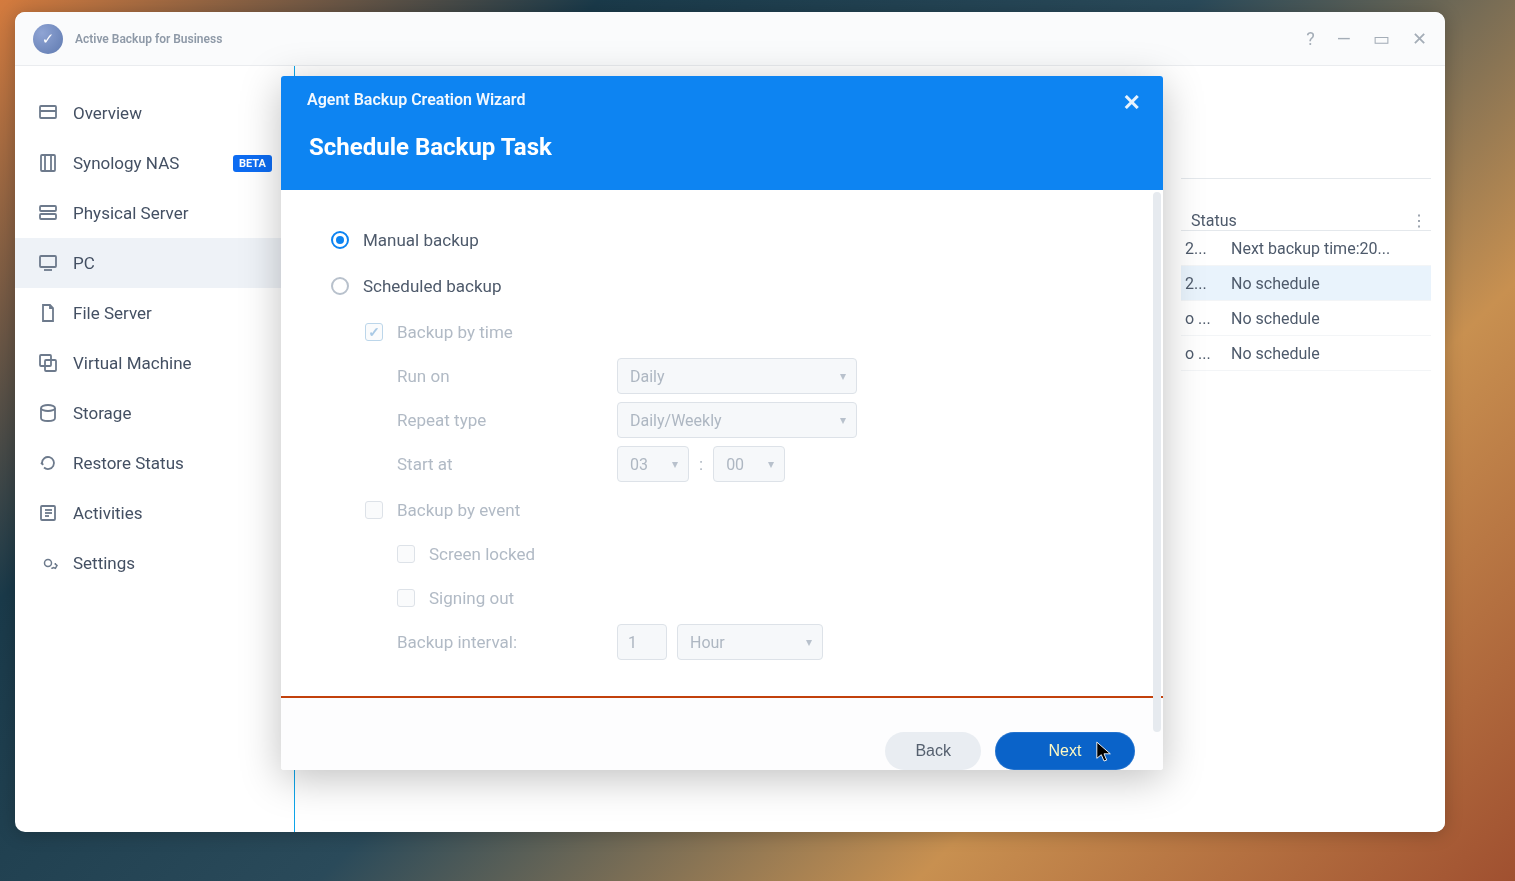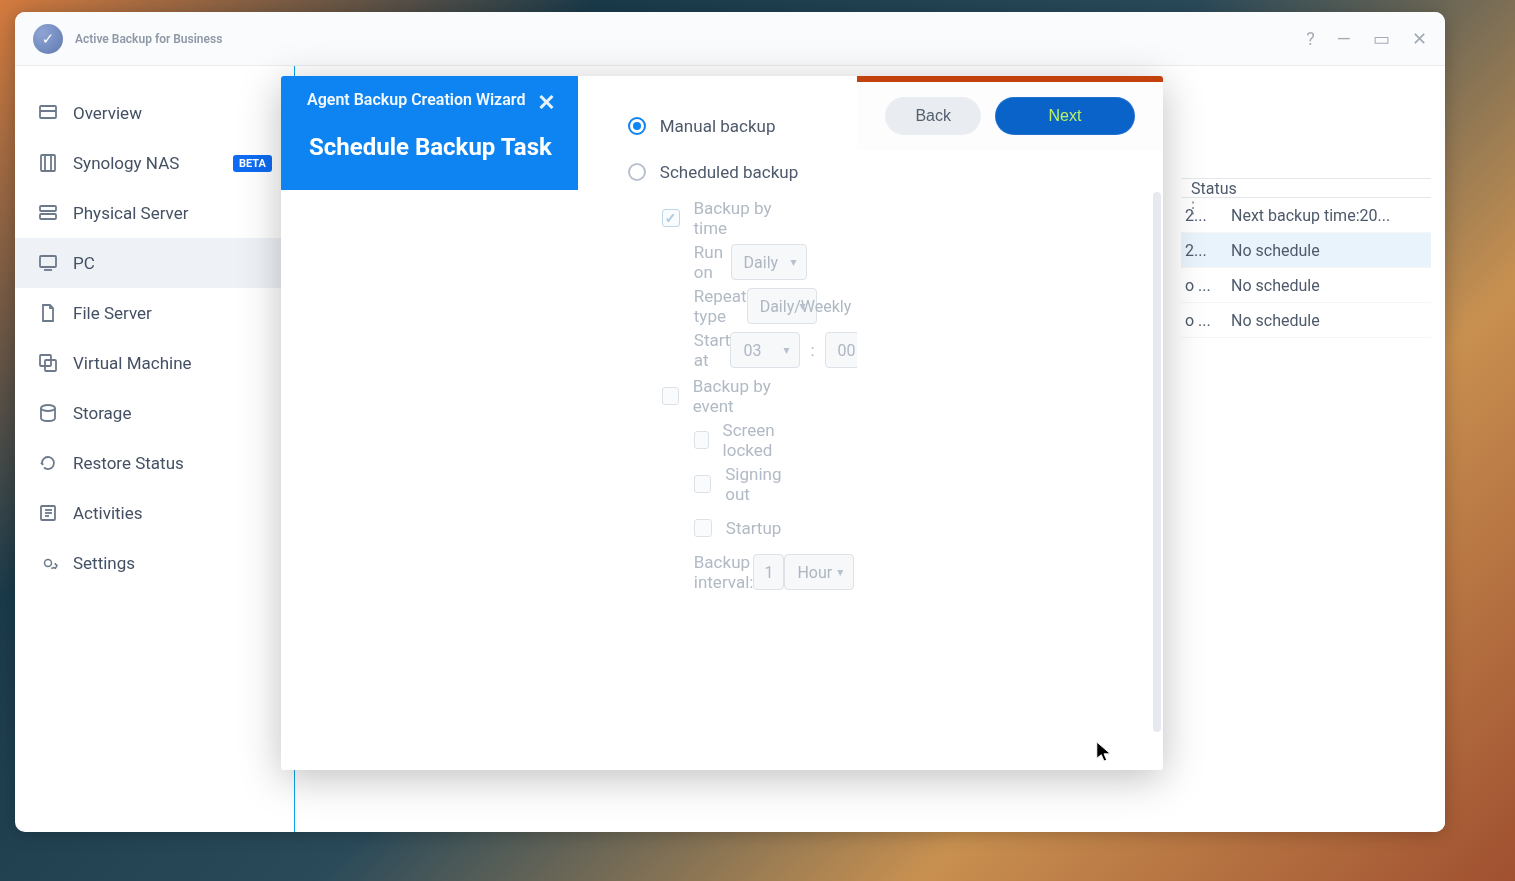--- a/index.html
+++ b/index.html
@@ -91,25 +91,24 @@
 .table-area {
   position: absolute;
   top: 112px;
   right: 14px;
   width: 250px;
 }
 .table-header-row {
   display: flex;
   border-top: 1px solid #e4e8ec;
   border-bottom: 1px solid #e4e8ec;
-  height: 20px;
-  align-items: flex-start;
+  height: 53px;
+  align-items: flex-end;
   color: #4e5a6b;
   font-size: 16px;
-  flex-direction: column;
 }
 .table-header-row .col-status { flex: 1; padding-left: 10px; }
 .table-header-row .menu-dots { width: 24px; text-align: center; color: #8b95a1; cursor: pointer; }
 .table-row {
   display: flex;
   height: 35px;
   align-items: center;
   color: #4e5a6b;
   font-size: 16px;
   border-bottom: 1px solid #f3f5f7;
@@ -122,20 +121,21 @@
 .modal {
   position: absolute;
   top: 76px;
   left: 281px;
   width: 882px;
   height: 694px;
   background: #fff;
   border-radius: 3px;
   box-shadow: 0 8px 40px rgba(0,0,0,0.25);
   display: flex;
+  flex-direction: column;
   overflow: hidden;
 }
 .modal-header {
   background: #0d84f2;
   color: #fff;
   height: 114px;
   padding: 14px 26px 0 26px;
   position: relative;
 }
 .modal-header .wiz-title {
@@ -224,40 +224,40 @@
   border-radius: 4px;
   padding: 0 10px;
   color: #aeb7c2;
   font-size: 16px;
   display: inline-flex; align-items: center;
 }
 .colon { margin: 0 10px; color: #aeb7c2; }
 .modal-footer {
   height: 74px;
   display: flex;
-  align-items: center;
+  align-items: flex-end;
   justify-content: flex-end;
   gap: 14px;
   padding: 0 28px;
-  border-top: 6px solid #c2410c;
+  border-top: 2px solid #c2410c;
   background: #fdfdfe;
 }
 .btn {
   height: 38px;
   border-radius: 19px;
   padding: 0 30px;
   font-size: 16px;
   display: inline-flex;
   align-items: center;
   justify-content: center;
   cursor: pointer;
   border: none;
 }
 .btn.secondary { background: #e9edf2; color: #55606f; }
-.btn.primary { background: #0a63c9; color: #bef264; min-width: 140px; box-shadow: inset 0 0 0 1px rgba(255,255,255,0.1); }
+.btn.primary { background: #0a63c9; color: #fef9c3; min-width: 140px; box-shadow: inset 0 0 0 1px rgba(255,255,255,0.1); }
 .cursor-img {
   position: absolute;
   top: 740px;
   left: 1095px;
   width: 18px; height: 24px;
   pointer-events: none;
 }
 .scrollbar-fake {
   position: absolute;
   top: 116px;
@@ -466,24 +466,20 @@
     <div class="form-row indent2 disabled" style="margin-top:4px">
       <span class="checkbox"></span>
       <span>Screen locked</span>
     </div>
 
     <div class="form-row indent2 disabled" style="margin-top:4px">
       <span class="checkbox"></span>
       <span>Signing out</span>
     </div>
 
-    <div class="form-row indent2 disabled" style="margin-top:4px">
-      <span class="checkbox"></span>
-      <span>Startup</span>
-    </div>
 
     <div class="form-row indent2 disabled" style="margin-top:4px">
       <span class="field-label">Backup interval:</span>
       <span class="num-input">
         <span>1</span>
       </span>
       <span style="width:10px"></span>
       <span class="select w146">
         <span>Hour</span>
       </span>

